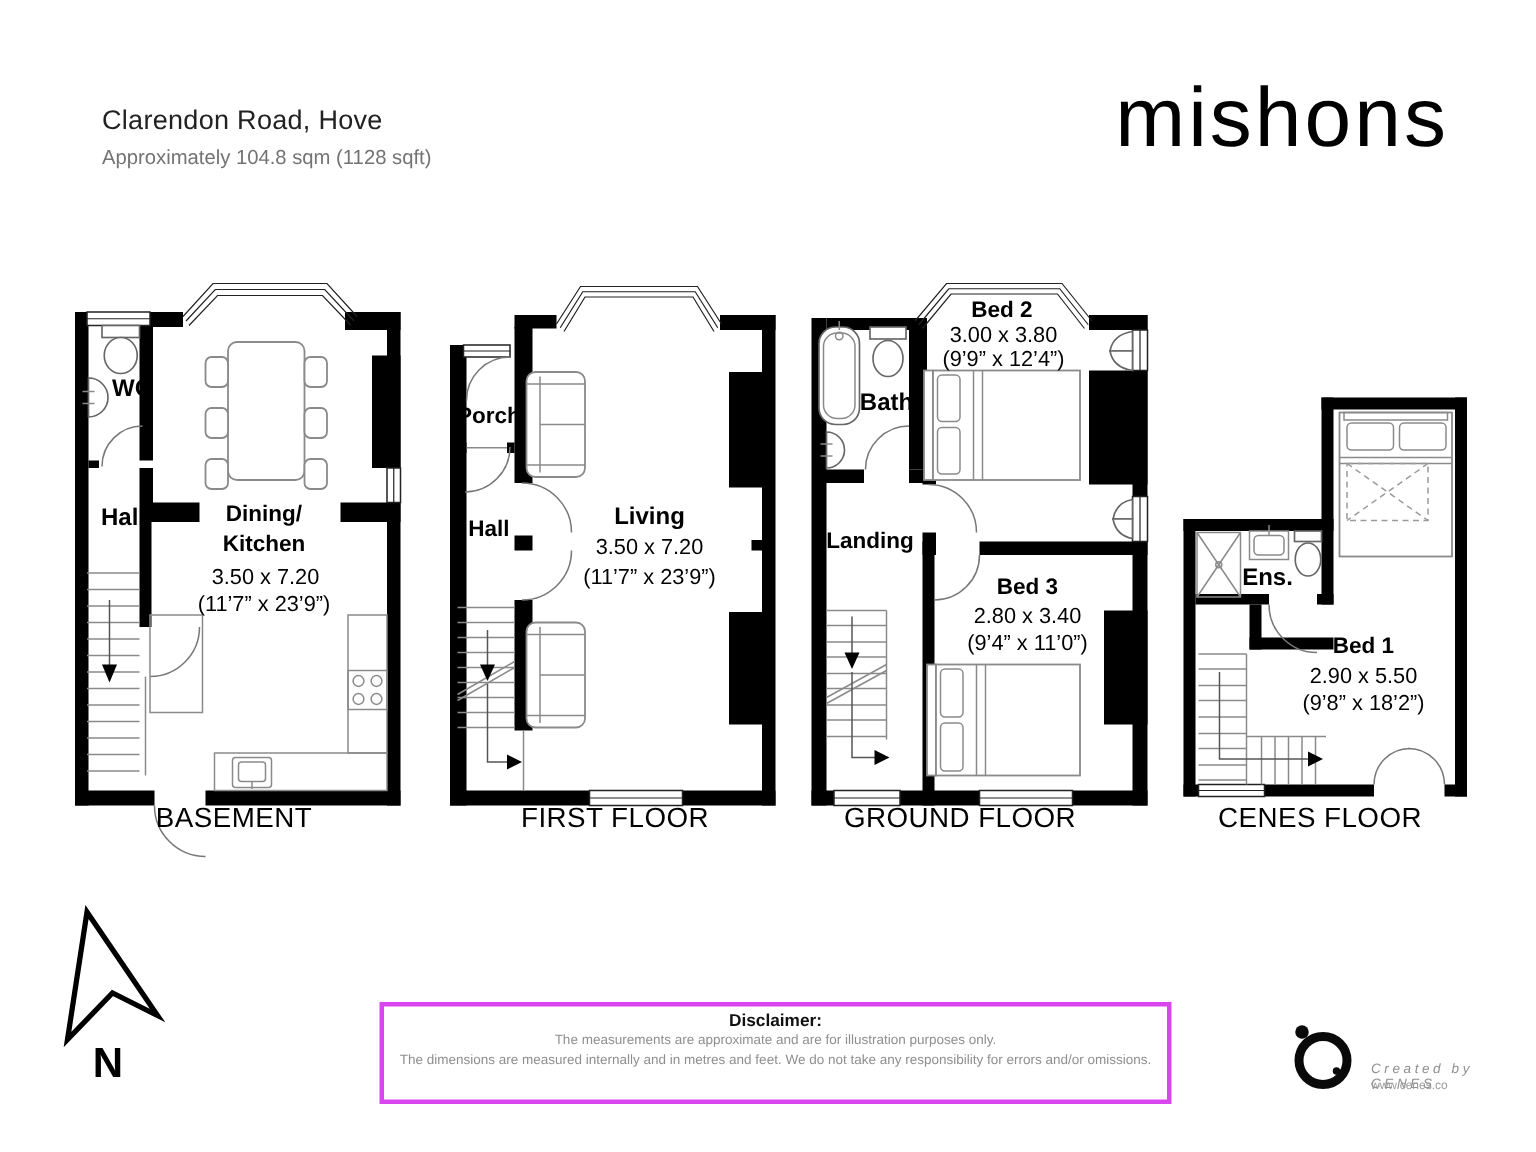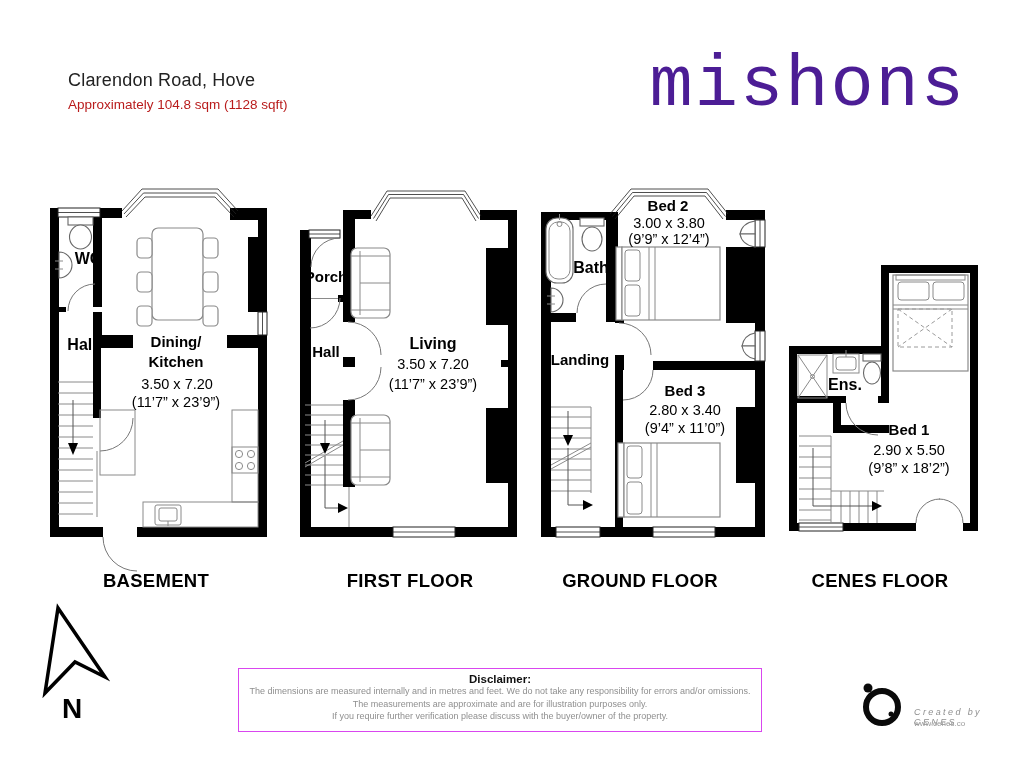--- a/index.html
+++ b/index.html
@@ -1,44 +1,44 @@
 <!DOCTYPE html>
 <html><head>
 <meta charset="utf-8">
 <style>
   html,body{margin:0;padding:0;}
   body{width:1024px;height:768px;position:relative;background:#fff;overflow:hidden;
        font-family:"Liberation Sans",sans-serif;}
   .abs{position:absolute;}
   
   #page-title{left:68px;top:70px;font-size:18px;color:#222;letter-spacing:.2px;}
-  #page-subtitle{left:68px;top:97px;font-size:13.5px;color:#b91c1c;}
-  #brand{right:58px;top:50px;font-family:Liberation Mono, monospace;font-size:72px;color:#4c1d95;
+  #page-subtitle{left:68px;top:97px;font-size:13.5px;color:#737373;}
+  #brand{right:58px;top:50px;font-family:Liberation Sans, sans-serif;font-size:56px;color:#000000;
          letter-spacing:2px;line-height:1;}
   
   .wall{fill:#000;stroke:none;}
   .furn{fill:#fff;stroke:#8a8a8a;stroke-width:1.2;}
   .thin{fill:none;stroke:#8a8a8a;stroke-width:1;}
   .fixt{fill:#fff;stroke:#666;stroke-width:1.1;}
   .door{fill:none;stroke:#777;stroke-width:1;}
   .glz{fill:#fff;stroke:#222;stroke-width:1;}
   .glzl{fill:none;stroke:#222;stroke-width:.8;}
   .stair{fill:none;stroke:#8a8a8a;stroke-width:1;}
   .dash{fill:none;stroke:#9a9a9a;stroke-width:1;stroke-dasharray:4 3;}
   .ah{fill:#000;stroke:none;}
   .pathln{fill:none;stroke:#555;stroke-width:1;}
   text{font-family:"Liberation Sans",sans-serif;fill:#000;}
   .rm{font-size:15px;font-weight:bold;text-anchor:middle;}
   .rmBig{font-size:16px;font-weight:bold;text-anchor:middle;}
   .dim{font-size:14.5px;text-anchor:middle;}
   
-  .floor-title{width:200px;text-align:center;font-size:18.5px;font-weight:bold;color:#000;
-               letter-spacing:.3px;top:570px;}
-  
-  #disclaimer{left:238px;top:668px;width:522px;height:62px;border:1px solid #d946ef;
+  .floor-title{width:200px;text-align:center;font-size:18.5px;font-weight:normal;color:#000;
+               letter-spacing:.3px;top:534px;}
+  
+  #disclaimer{left:253px;top:668px;width:522px;height:62px;border:3px solid #d946ef;
               text-align:center;background:#fff;}
   #disclaimer .head{font-size:11.5px;font-weight:bold;color:#111;margin-top:4px;}
   #disclaimer .ln{font-size:9px;color:#8f8f8f;line-height:12.5px;}
   
   #credit-text{left:914px;top:707px;font-size:9px;letter-spacing:2.4px;color:#8f8f8f;font-style:italic;}
   #credit-site{left:914px;top:719px;width:92px;text-align:left;font-size:8px;color:#9b9b9b;}
 </style>
 </head>
 <body>
 
@@ -335,23 +335,22 @@
 <div class="abs floor-title" style="left:540px">GROUND FLOOR</div>
 <div class="abs floor-title" style="left:780px">CENES FLOOR</div>
 
 <svg class="abs" style="left:35px;top:600px" width="80" height="125" viewBox="0 0 80 125">
   <polygon points="23,8 70,77 40,62 10,93" fill="#fff" stroke="#000" stroke-width="3.5" stroke-linejoin="miter"></polygon>
   <text x="37" y="118" text-anchor="middle" style="font-size:28px;font-weight:bold">N</text>
 </svg>
 
 <div class="abs" id="disclaimer">
   <div class="head">Disclaimer:</div>
+  <div class="ln">The measurements are approximate and are for illustration purposes only.</div>
   <div class="ln">The dimensions are measured internally and in metres and feet. We do not take any responsibility for errors and/or omissions.</div>
-  <div class="ln">The measurements are approximate and are for illustration purposes only.</div>
-  <div class="ln">If you require further verification please discuss with the buyer/owner of the property.</div>
 </div>
 
 <svg class="abs" style="left:855px;top:678px" width="60" height="60" viewBox="0 0 60 60">
   <circle cx="27" cy="29" r="16" fill="none" stroke="#0a0a0a" stroke-width="6"></circle>
   <circle cx="13" cy="10" r="4.5" fill="#0a0a0a"></circle>
   <circle cx="36" cy="36" r="2.5" fill="#0a0a0a"></circle>
 </svg>
 <div class="abs" id="credit-text">Created by CENES</div>
 <div class="abs" id="credit-site">www.cenes.co</div>
 

